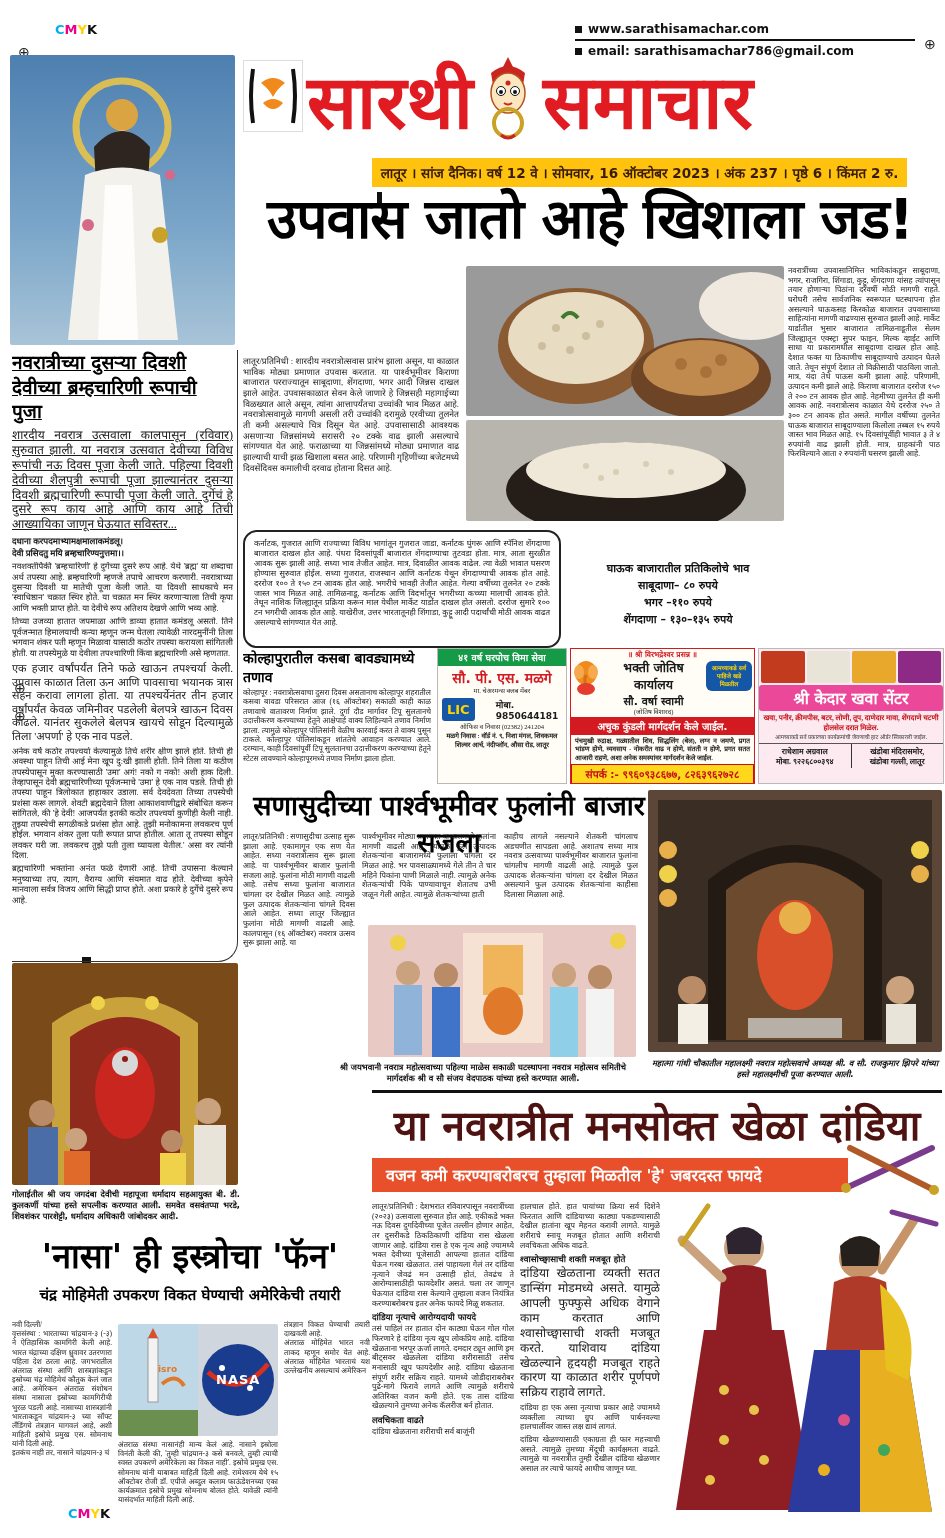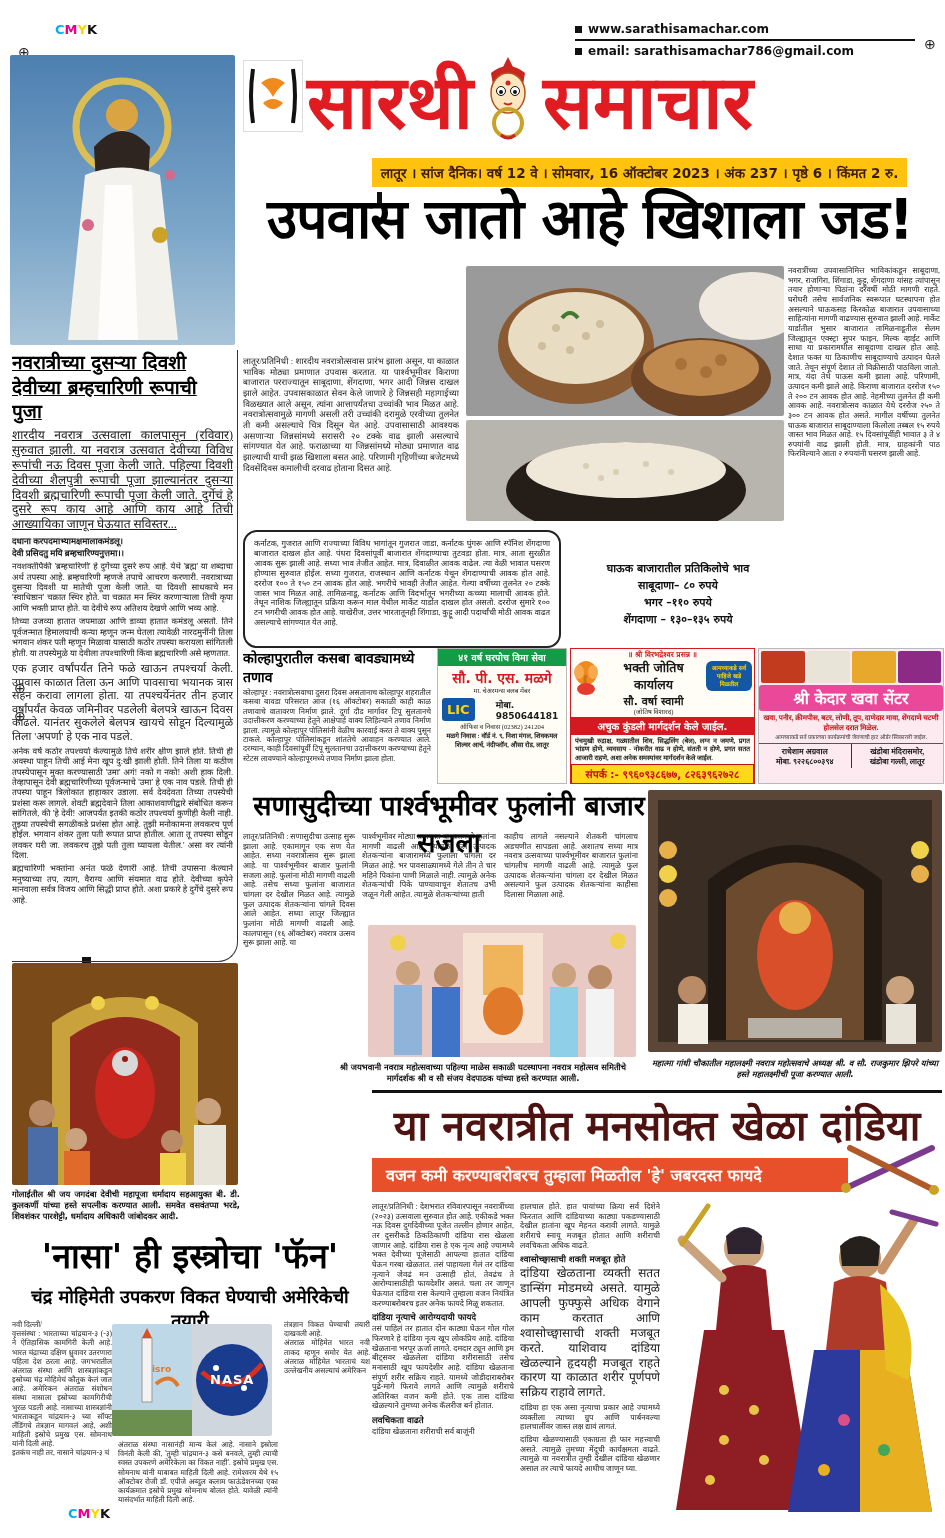--- a/index.html
+++ b/index.html
@@ -313,27 +313,27 @@
         <rect x="52" y="188" width="26" height="34" fill="#e06a2a"></rect>
       <circle cx="160" cy="178" r="11" fill="#b98b66"></circle>
         <rect x="148" y="190" width="26" height="32" fill="#f0d24a"></rect>
       <circle cx="86" cy="40" r="7" fill="#f0d24a"></circle>
         <circle cx="140" cy="40" r="7" fill="#f0d24a"></circle>
     </svg>
   </div>
   <div class="abs caption" style="left:12px;top:1189px;width:228px;text-align:justify;">गोलाईतील श्री जय जगदंबा देवीची महापूजा धर्मादाय सहआयुक्त बी. डी. कुलकर्णी यांच्या हस्ते सपत्नीक करण्यात आली. समवेत वसवंतप्पा भरडे, शिवशंकर पारशेट्टी, धर्मादाय अधिकारी जांबोदकर आदी.</div>
 
   <div class="abs art-head center" style="left:10px;top:1238px;width:360px;font-size:34px;line-height:1.1;">'नासा' ही इस्त्रोचा 'फॅन'</div>
-  <div class="abs art-head center" style="left:10px;top:1284px;width:360px;font-size:18px;">चंद्र मोहिमेती उपकरण विकत घेण्याची अमेरिकेची तयारी</div>
+  <div class="abs art-head center" style="left:10px;top:1284px;width:360px;font-size:15px;">चंद्र मोहिमेती उपकरण विकत घेण्याची अमेरिकेची तयारी</div>
 
   <div class="abs jtext" style="left:12px;top:1320px;width:100px;height:214px;font-size:7.4px;">नवी दिल्ली/
 वृत्तसंस्था : भारताच्या चांद्रयान-३ (-३) ने ऐतिहासिक कामगिरी केली आहे. भारत चंद्राच्या दक्षिण ध्रुवावर उतरणारा पहिला देश ठरला आहे. जगभरातील अंतराळ संस्था आणि शास्त्रज्ञांकडून इस्रोच्या चंद्र मोहिमेचं कौतुक केलं जात आहे. अमेरिकन अंतराळ संशोधन संस्था नासाला इस्रोच्या कामगिरीची भुरळ पडली आहे. नासाच्या शास्त्रज्ञांनी भारताकडून चांद्रयान-३ च्या सॉफ्ट लँडिंगचे तंत्रज्ञान मागवलं आहे, अशी माहिती इस्रोचे प्रमुख एस. सोमनाथ यांनी दिली आहे.
 इतकंच नाही तर, नासाने चांद्रयान-३ चं</div>
 
-  <div class="abs photo" style="left:112px;top:1324px;width:160px;height:112px;">
+  <div class="abs photo" style="left:118px;top:1324px;width:160px;height:112px;">
     <svg width="160" height="112" viewBox="0 0 160 112" xmlns="http://www.w3.org/2000/svg">
       <rect width="80" height="112" fill="#bfd8e8"></rect>
       <rect y="86" width="80" height="26" fill="#6a8f4e"></rect>
       <rect x="30" y="14" width="10" height="64" fill="#f3f3f3" stroke="#999"></rect>
       <path d="M30 14 L35 4 L40 14 Z" fill="#d94f2a"></path>
       <path d="M44 60 q14 -12 22 2" stroke="#e07a2a" stroke-width="4" fill="none"></path>
       <rect x="80" width="80" height="112" fill="#cfd6de"></rect>
       <circle cx="120" cy="56" r="36" fill="#1a3c8f"></circle>
       <path d="M90 48 Q120 76 150 40" stroke="#d9301e" stroke-width="5" fill="none"></path>
       <circle cx="104" cy="44" r="3" fill="#fff"></circle>

